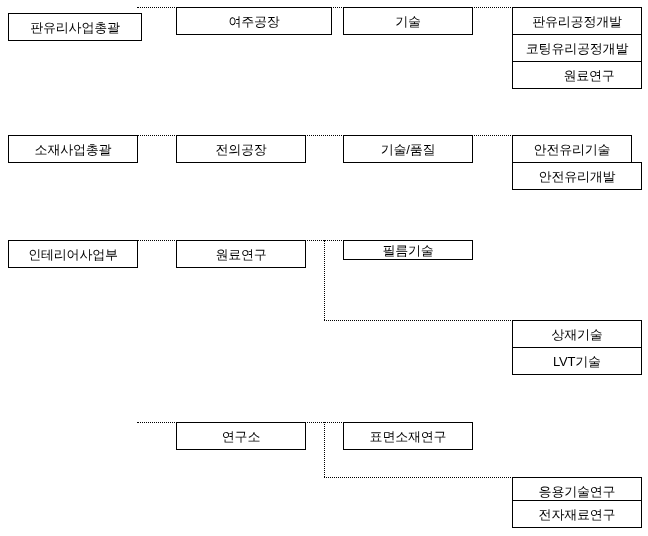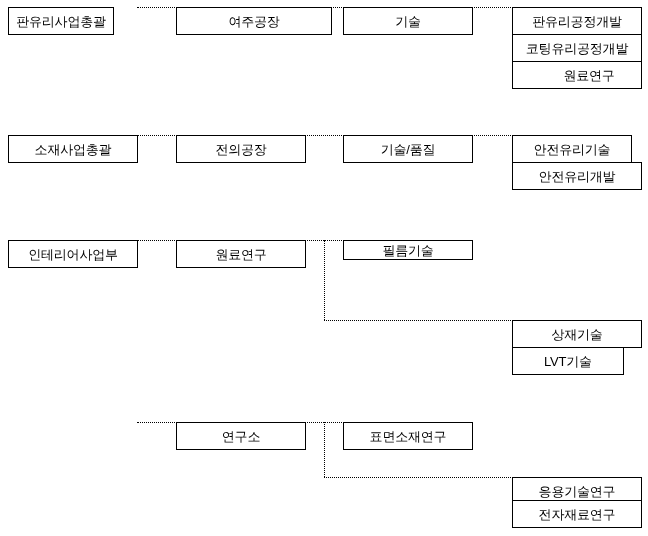--- a/index.html
+++ b/index.html
@@ -46,21 +46,21 @@
 </style>
 </head>
 <body>
 
 <div id="chart">
 
   <div class="conn-h" style="left:137px;top:7px;width:40px;"></div>
   <div class="conn-h" style="left:305px;top:7px;width:39px;"></div>
   <div class="conn-h" style="left:472px;top:7px;width:41px;"></div>
 
-  <div class="node" style="left:8px;top:7px;width:106px;height:28px;">판유리사업총괄</div>
+  <div class="node" style="left:8px;top:13px;width:134px;height:28px;">판유리사업총괄</div>
   <div class="node" style="left:176px;top:7px;width:156px;height:28px;">여주공장</div>
   <div class="node" style="left:343px;top:7px;width:130px;height:28px;">기술</div>
 
   <div class="node" style="left:512px;top:7px;width:130px;height:28px;">판유리공정개발</div>
   <div class="node stacked-mid" style="left:512px;top:34px;width:130px;height:28px;">코팅유리공정개발</div>
   <div class="node stacked-mid" style="left:512px;top:61px;width:130px;height:28px;padding-left:24px;">원료연구</div>
 
   <div class="conn-h" style="left:137px;top:135px;width:40px;"></div>
   <div class="conn-h" style="left:305px;top:135px;width:39px;"></div>
   <div class="conn-h" style="left:472px;top:135px;width:41px;"></div>
@@ -75,21 +75,21 @@
   <div class="conn-h" style="left:137px;top:240px;width:40px;"></div>
   <div class="conn-h" style="left:305px;top:240px;width:39px;"></div>
   <div class="conn-v" style="left:324px;top:240px;height:80px;"></div>
   <div class="conn-h" style="left:324px;top:320px;width:189px;"></div>
 
   <div class="node" style="left:8px;top:240px;width:130px;height:28px;">인테리어사업부</div>
   <div class="node" style="left:176px;top:240px;width:130px;height:28px;">원료연구</div>
   <div class="node" style="left:343px;top:240px;width:130px;height:20px;">필름기술</div>
 
   <div class="node" style="left:512px;top:320px;width:130px;height:28px;">상재기술</div>
-  <div class="node stacked-mid" style="left:512px;top:347px;width:112px;height:28px;">LVT기술</div>
+  <div class="node stacked-mid" style="left:512px;top:347px;width:130px;height:28px;">LVT기술</div>
 
   <div class="conn-h" style="left:137px;top:422px;width:40px;"></div>
   <div class="conn-h" style="left:305px;top:422px;width:39px;"></div>
   <div class="conn-v" style="left:324px;top:422px;height:55px;"></div>
   <div class="conn-h" style="left:324px;top:477px;width:189px;"></div>
 
   <div class="node" style="left:176px;top:422px;width:130px;height:28px;">연구소</div>
   <div class="node" style="left:343px;top:422px;width:130px;height:28px;">표면소재연구</div>
 
   <div class="node" style="left:512px;top:477px;width:130px;height:28px;">응용기술연구</div>

